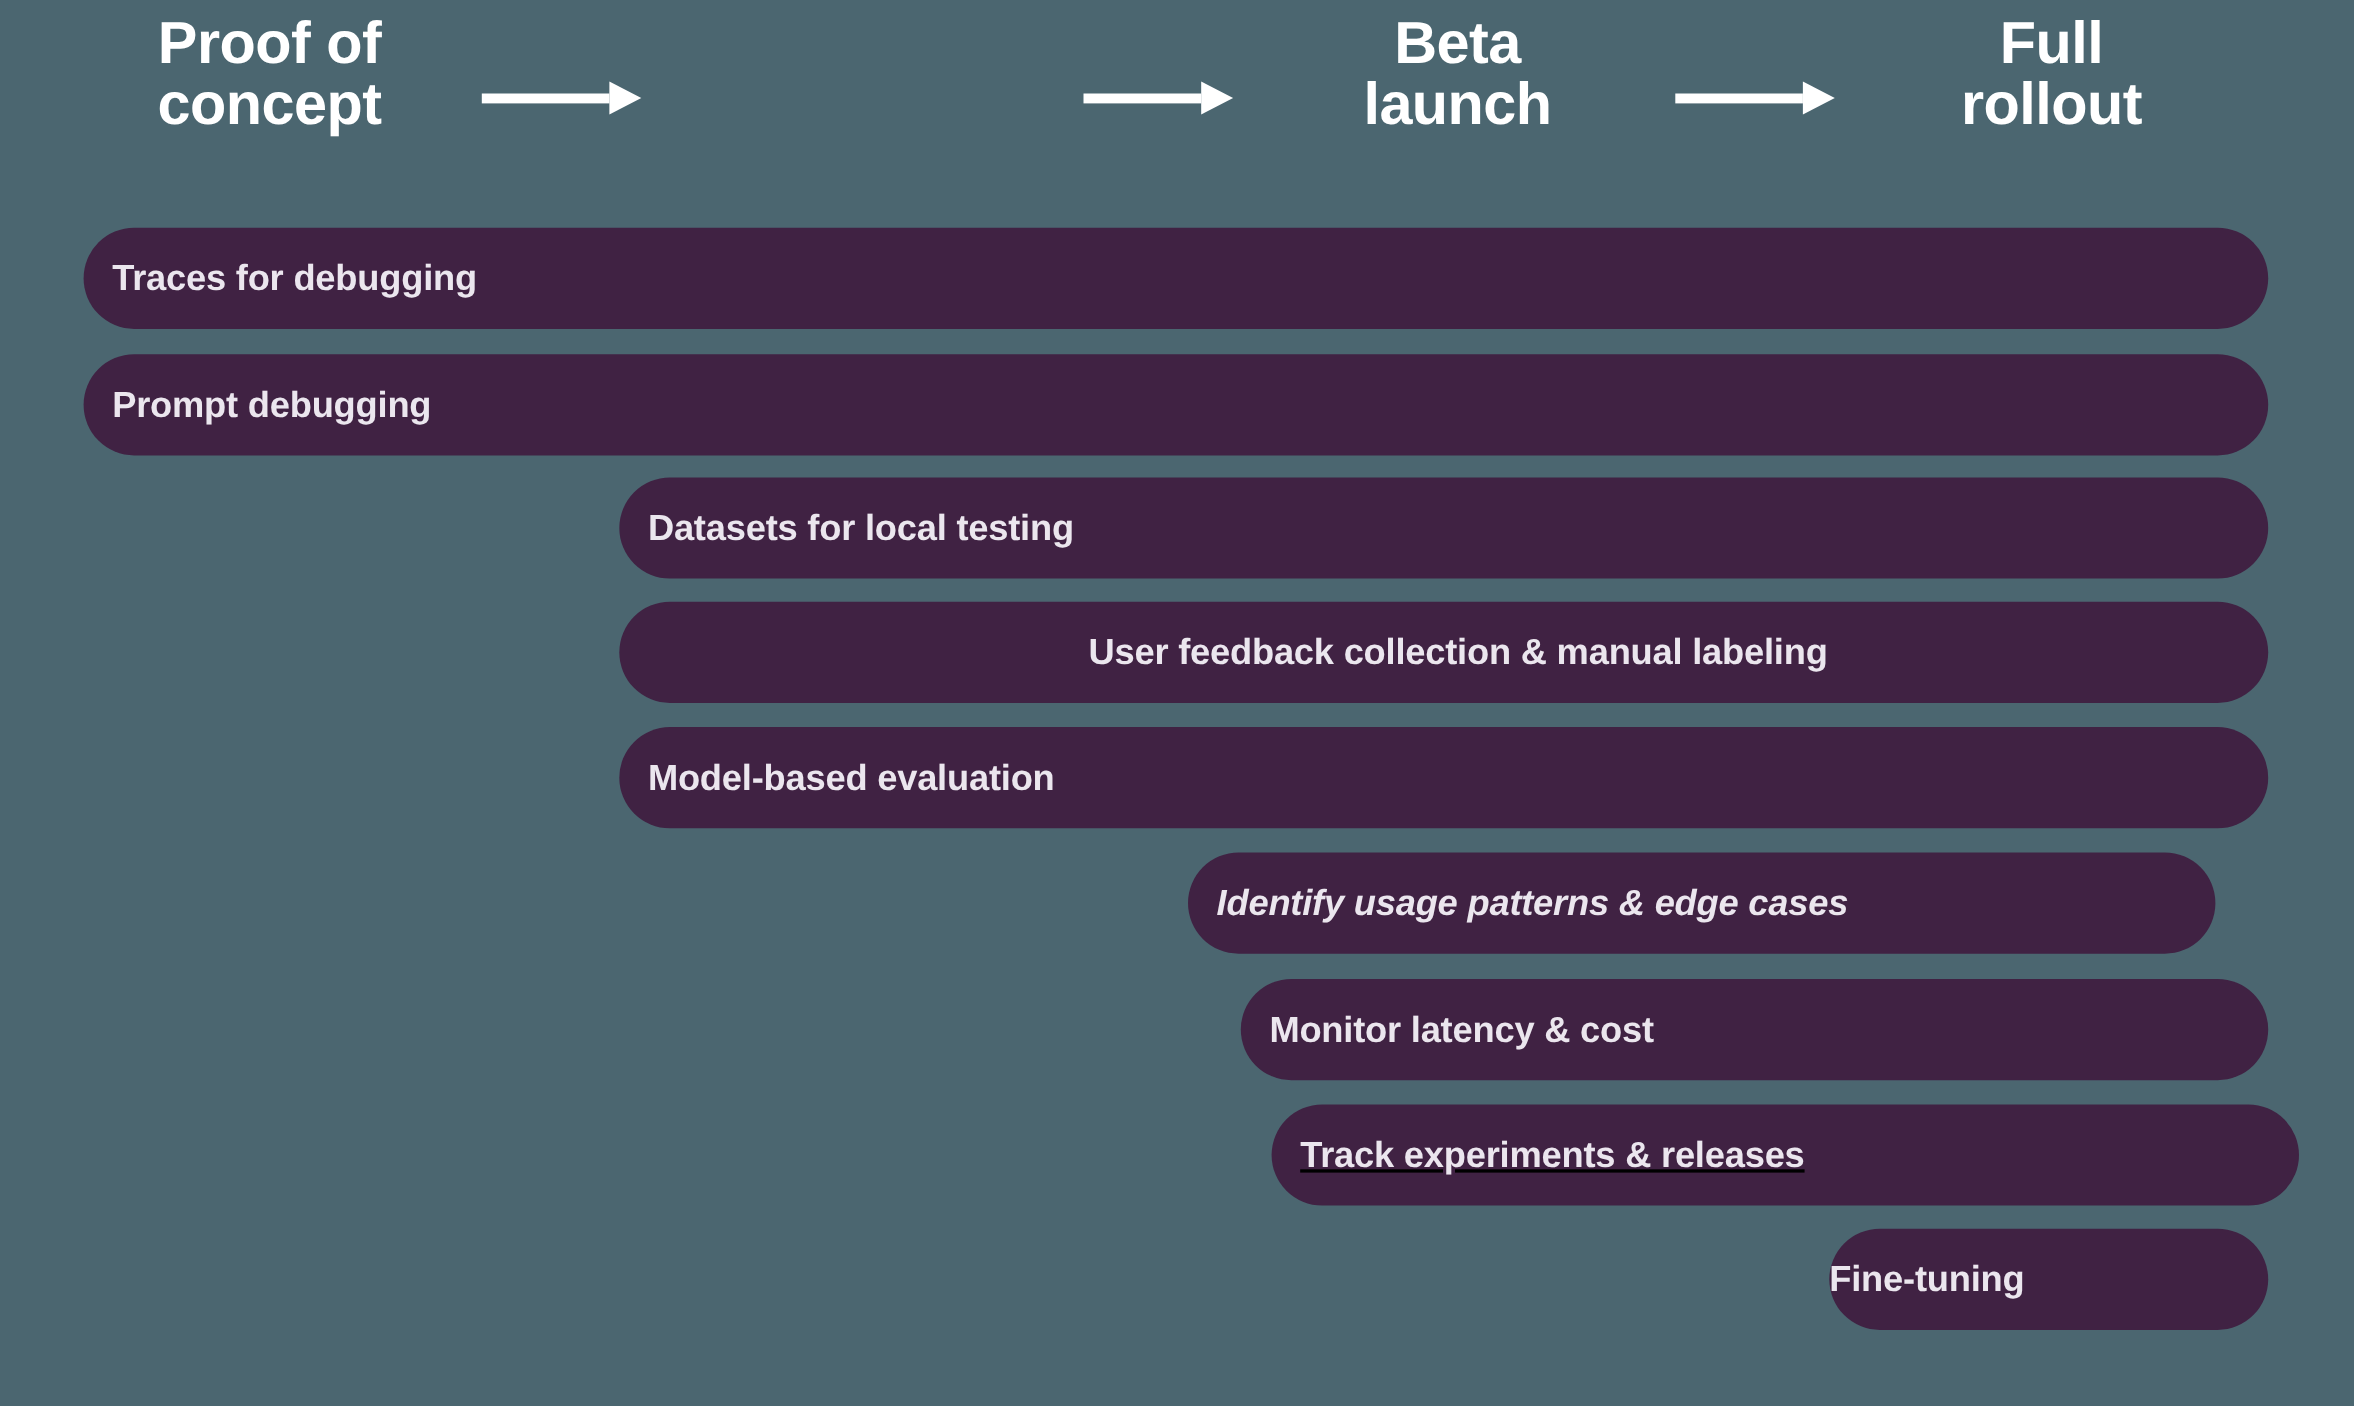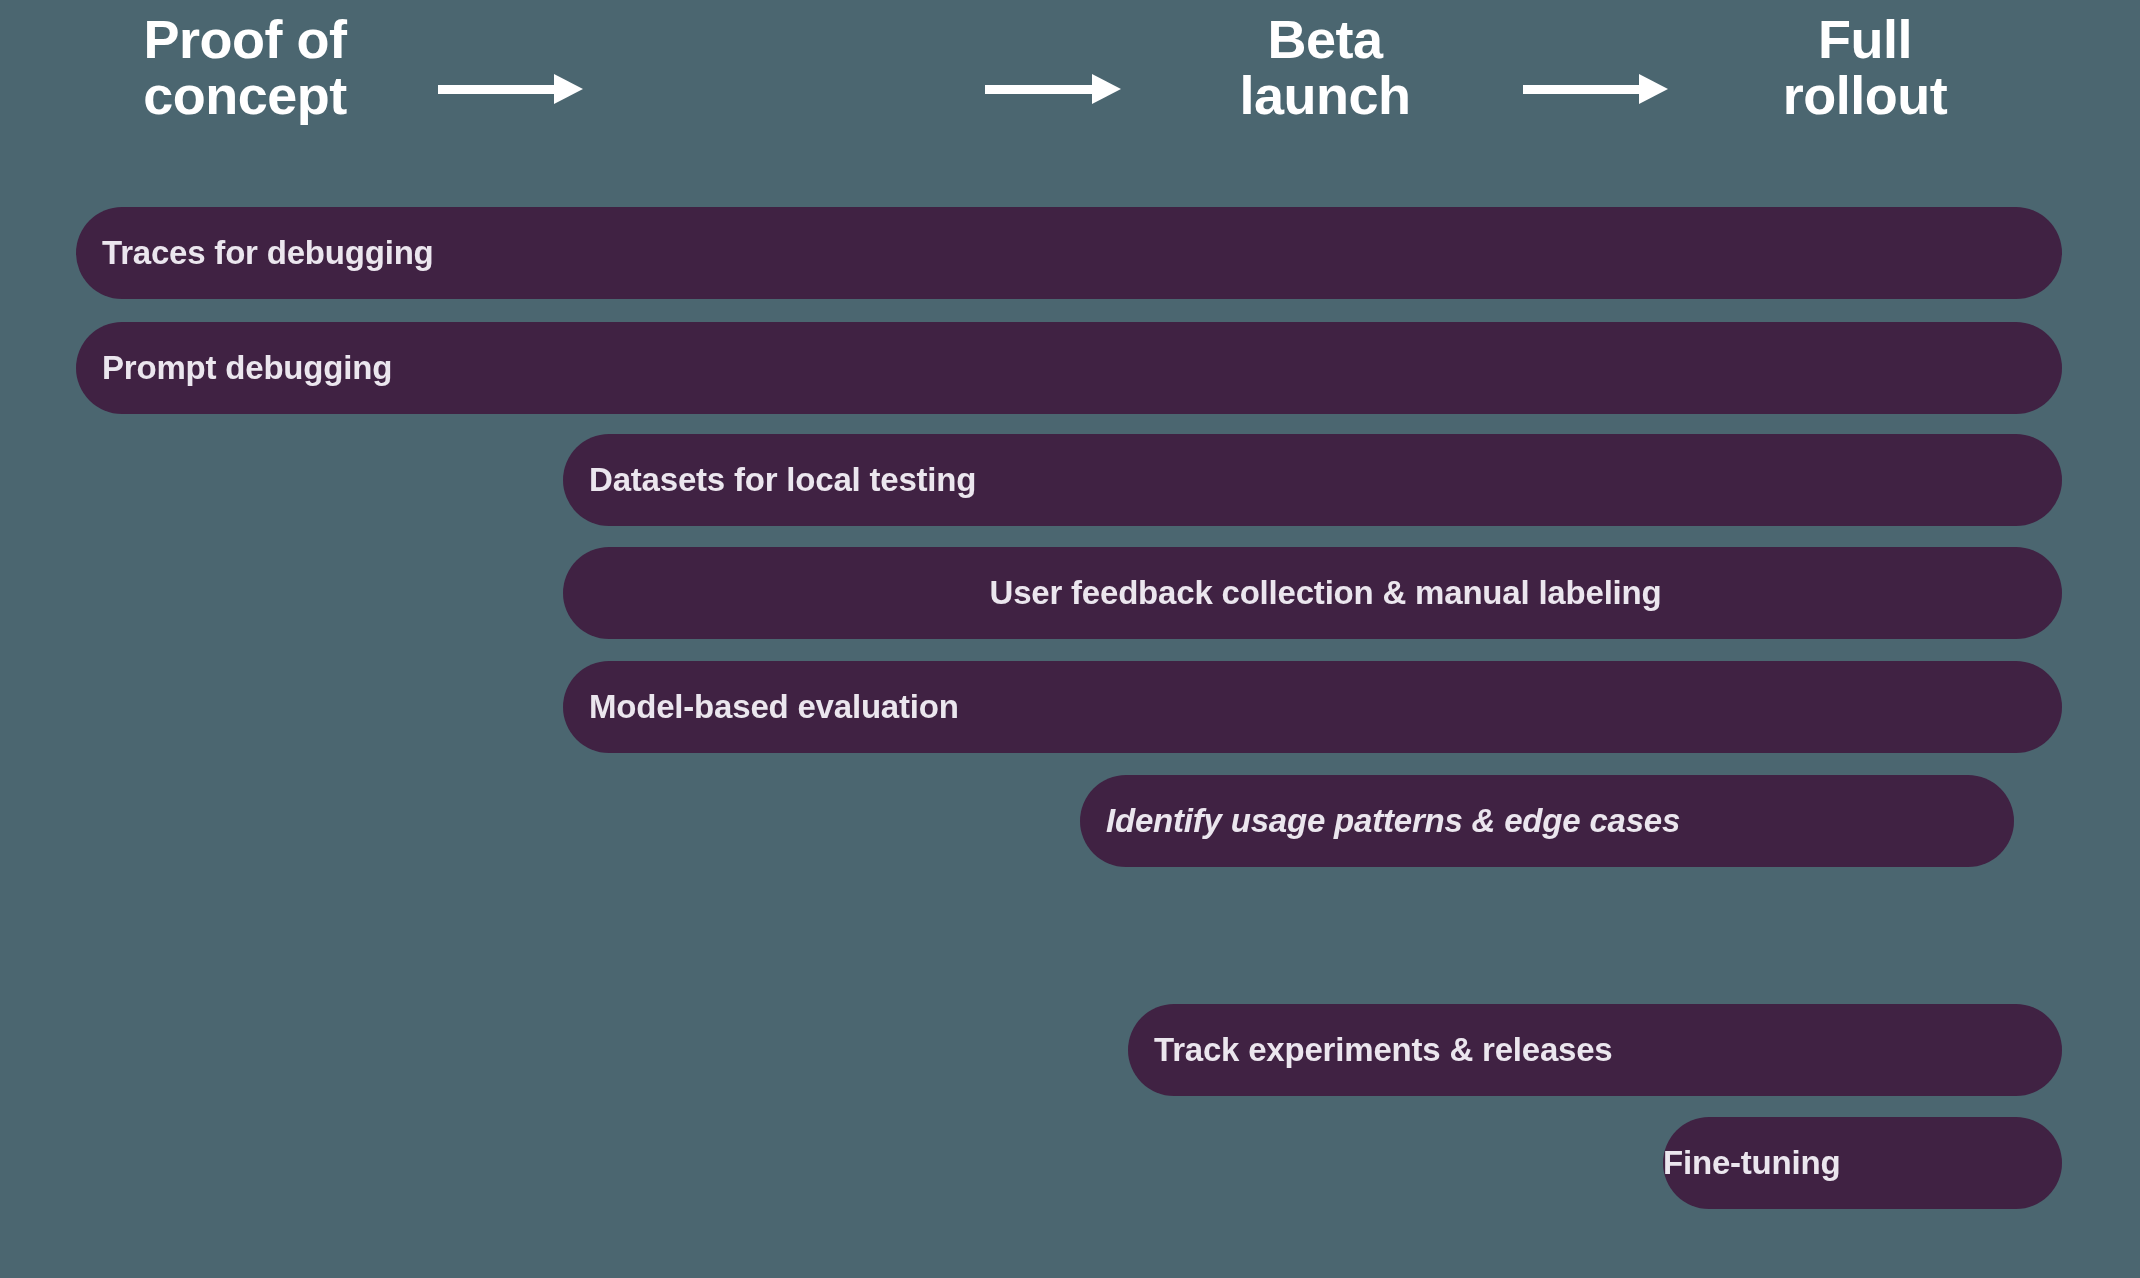--- a/index.html
+++ b/index.html
@@ -122,20 +122,23 @@
   </div>
   <div class="bar align-left" style="left:563px;top:547px;width:1499px;justify-content:center;">
     <span class="bar-label">User feedback collection &amp; manual labeling</span>
   </div>
   <div class="bar align-left" style="left:563px;top:661px;width:1499px;">
     <span class="bar-label">Model-based evaluation</span>
   </div>
   <div class="bar align-left" style="left:1080px;top:775px;width:934px;font-style:italic;">
     <span class="bar-label">Identify usage patterns &amp; edge cases</span>
   </div>
-  <div class="bar align-left" style="left:1128px;top:1004px;width:934px;">
+  <div class="bar align-left" style="left:1128px;top:890px;width:934px;">
+    <span class="bar-label">Monitor latency &amp; cost</span>
+  </div>
+  <div class="bar align-left" style="left:1156px;top:1004px;width:934px;text-decoration:underline;">
     <span class="bar-label">Track experiments &amp; releases</span>
   </div>
   <div class="bar align-right" style="left:1663px;top:1117px;width:399px;">
     <span class="bar-label">Fine-tuning</span>
   </div>
 
 </div>
 
 </body></html>

